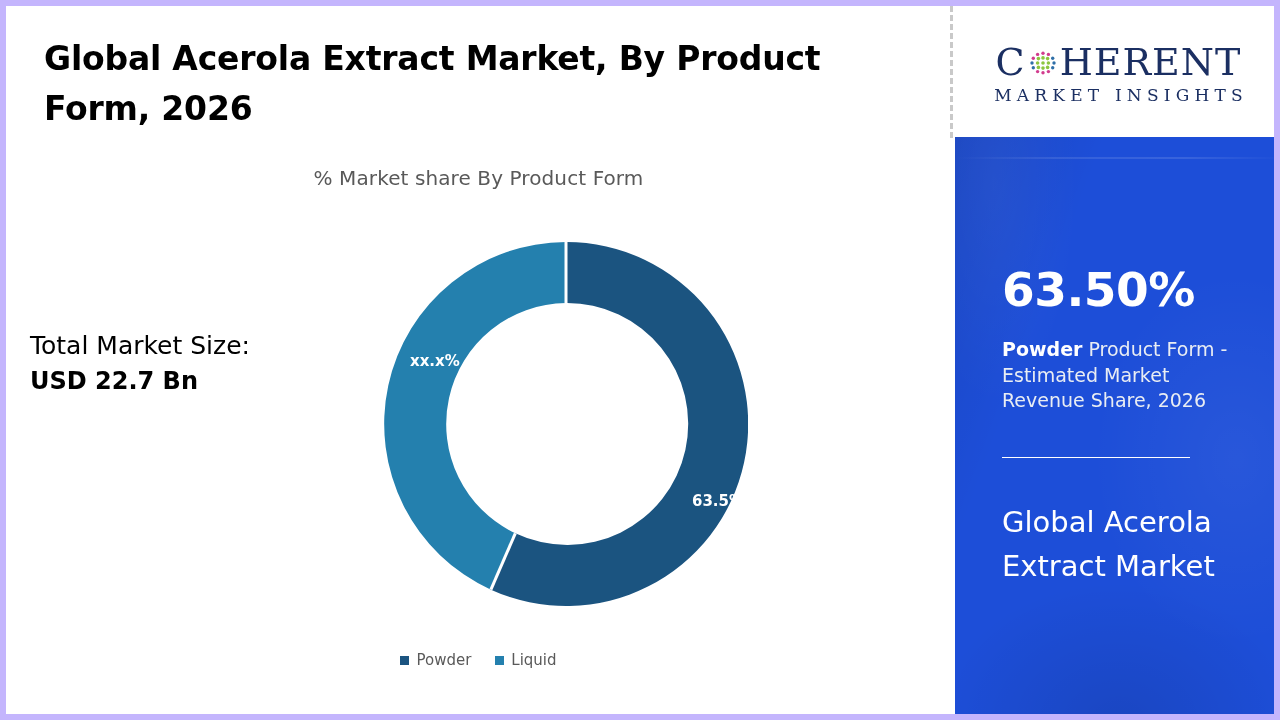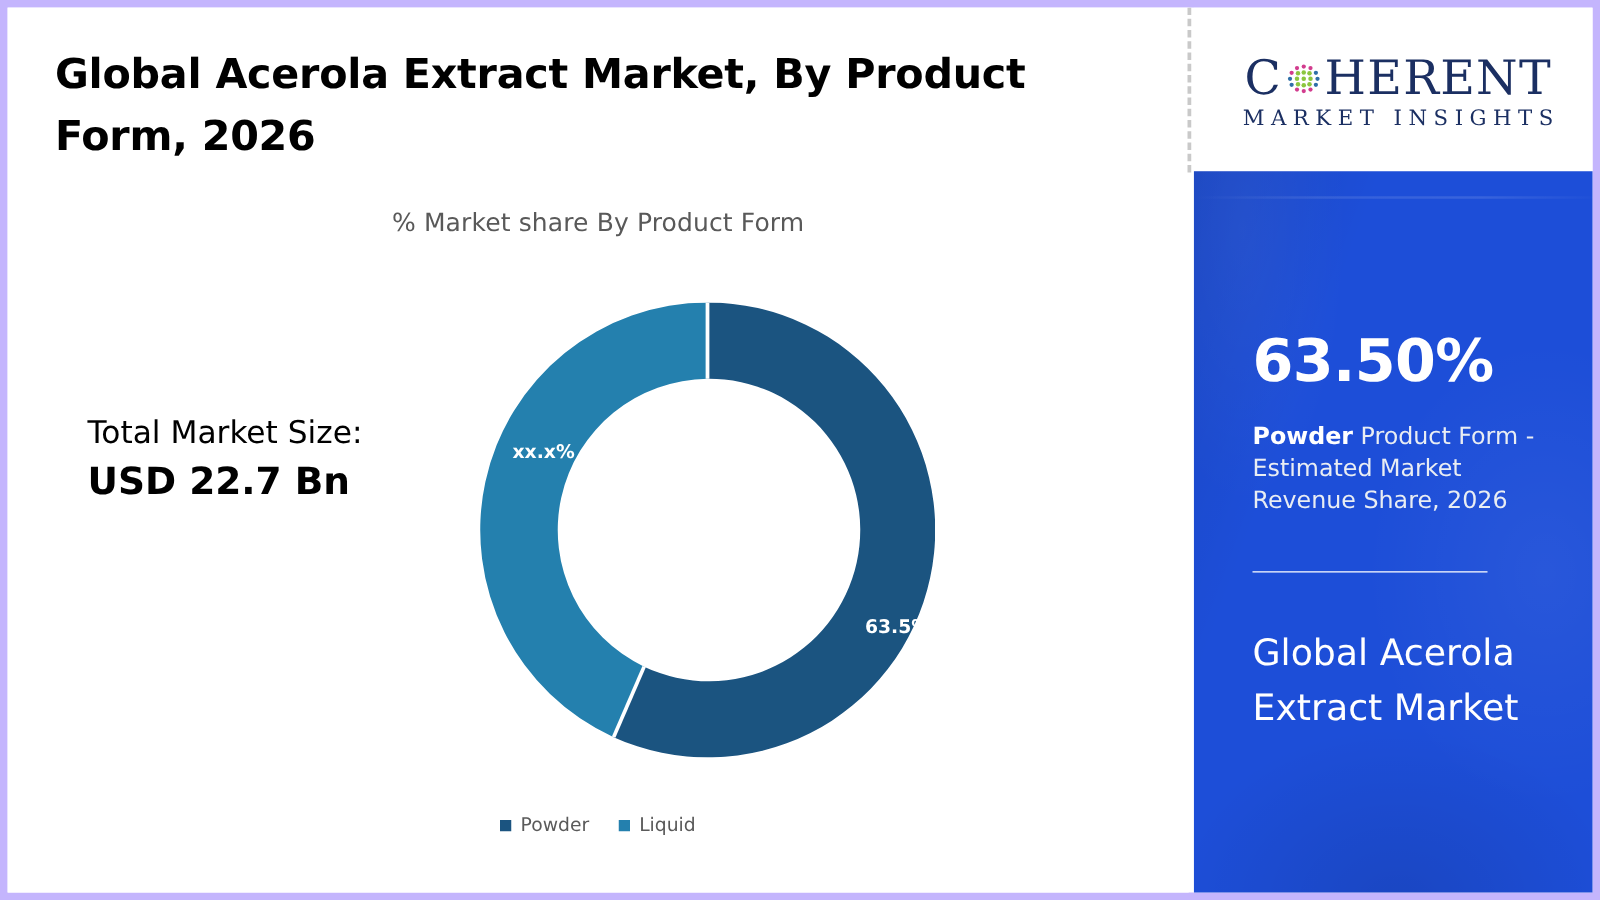--- a/index.html
+++ b/index.html
@@ -51,30 +51,29 @@
     font-size: 20px;
     color: #595959;
     letter-spacing: 0.1px;
   }
 
   .market-size {
     position: absolute;
     left: 24px;
     top: 322px;
     width: 330px;
-    margin-left: 40px;
   }
   .market-size .ms-label {
     font-size: 25px;
     color: #000000;
     line-height: 1.45;
     white-space: nowrap;
   }
   .market-size .ms-value {
-    font-size: 30px;
+    font-size: 24px;
     font-weight: bold;
     color: #000000;
     line-height: 1.45;
     white-space: nowrap;
   }
 
   
   .donut-wrap {
     position: absolute;
     left: 378px;

